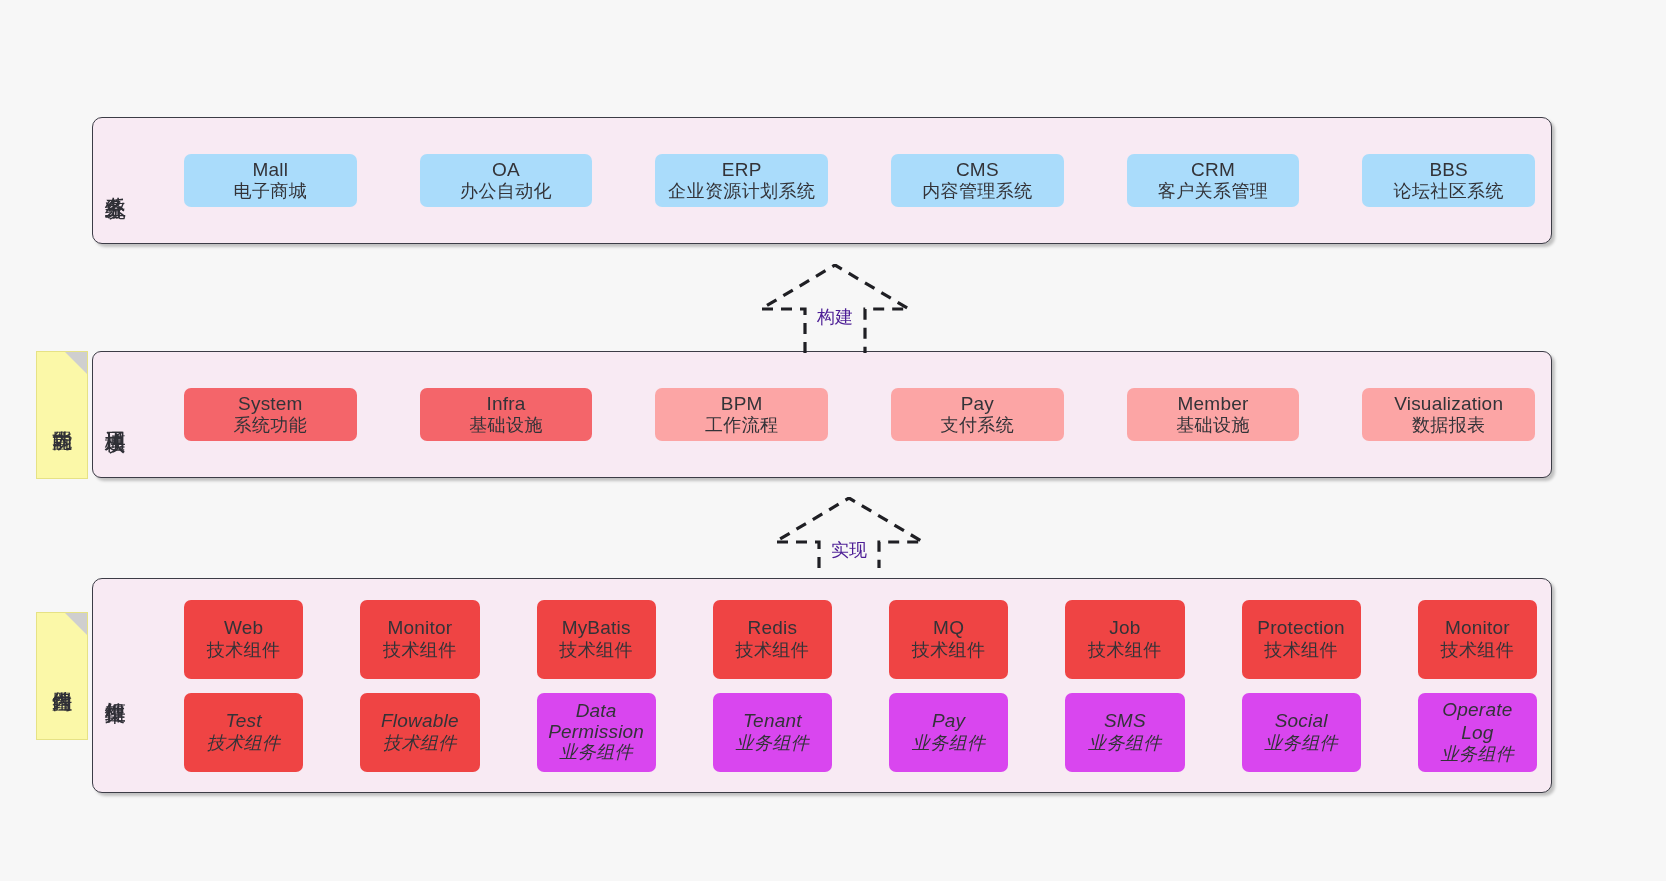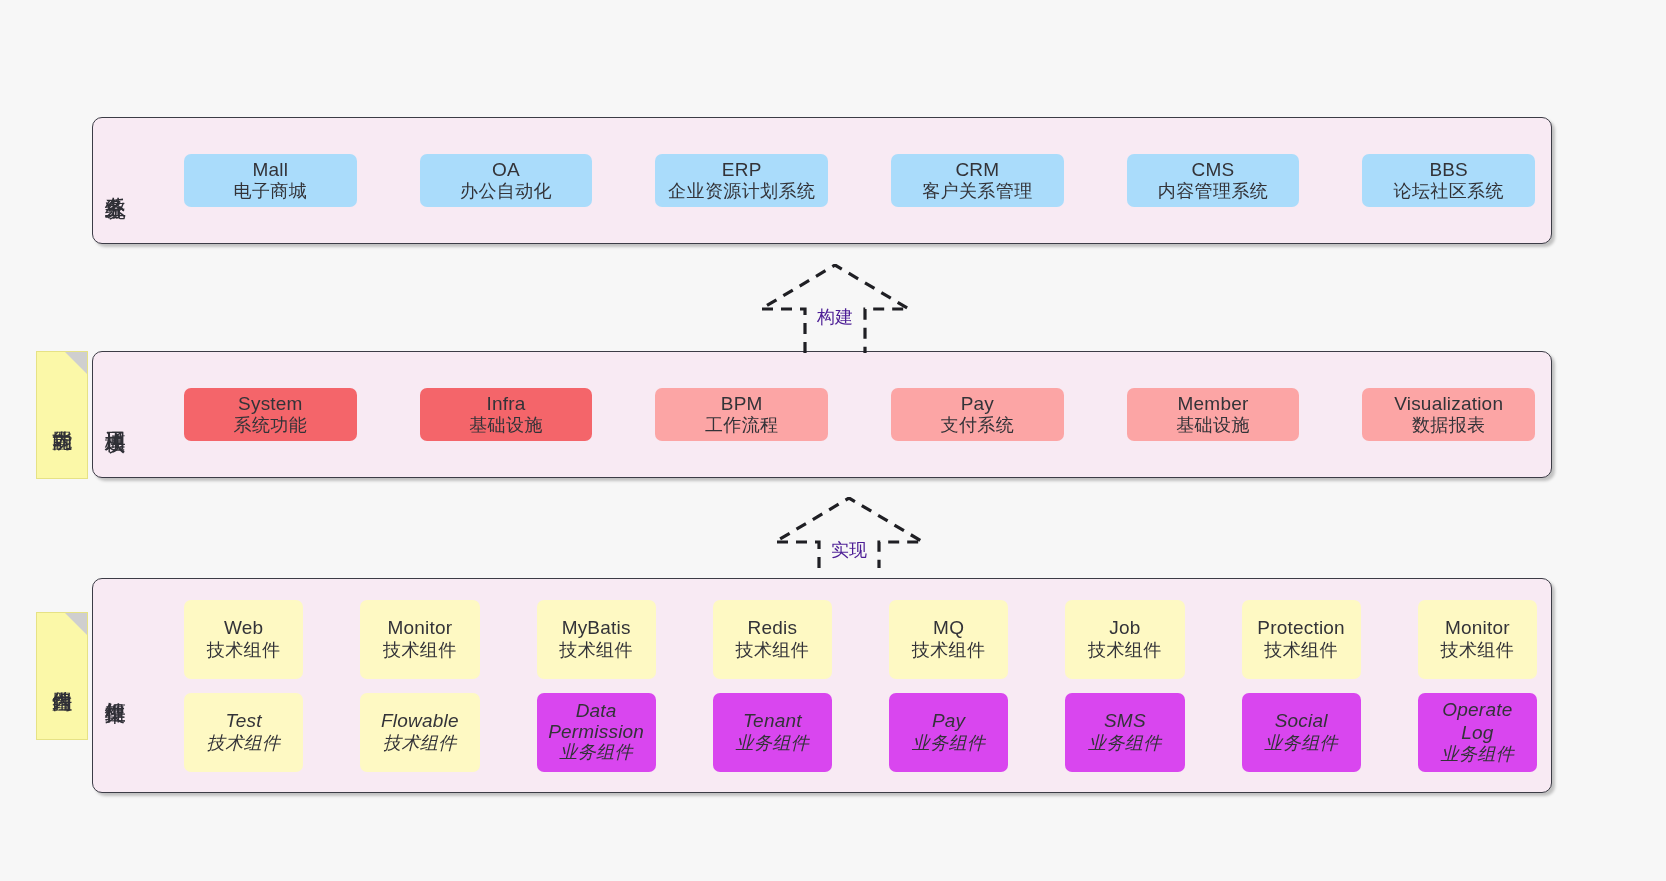--- a/index.html
+++ b/index.html
@@ -86,21 +86,21 @@
     letter-spacing: 0.2px;
   }
   .node .t-cn {
     font-size: 18px;
     letter-spacing: 0.4px;
   }
 
   .n-blue       { background: #aadcfb; }
   .n-red        { background: #f4656a; }
   .n-pink       { background: #fca5a5; }
-  .n-green      { background: #fef9c3; }
+  .n-green      { background: #ef4444; }
   .n-lightgreen { background: #d946ef; }
 
   
   .note {
     position: absolute;
     background: #fbf8a8;
     border: 1px solid #e6e285;
     box-sizing: border-box;
     display: flex;
     align-items: center;
@@ -160,27 +160,27 @@
           <span class="t-en">OA</span>
           <span class="t-cn">办公自动化</span>
         </div>
 
         <div class="node n-blue">
           <span class="t-en">ERP</span>
           <span class="t-cn">企业资源计划系统</span>
         </div>
 
         <div class="node n-blue">
+          <span class="t-en">CMS</span>
+          <span class="t-cn">内容管理系统</span>
+        </div>
+
+        <div class="node n-blue">
           <span class="t-en">CRM</span>
           <span class="t-cn">客户关系管理</span>
-        </div>
-
-        <div class="node n-blue">
-          <span class="t-en">CMS</span>
-          <span class="t-cn">内容管理系统</span>
         </div>
 
         <div class="node n-blue">
           <span class="t-en">BBS</span>
           <span class="t-cn">论坛社区系统</span>
         </div>
 
       </div>
     </div>
   </div>
@@ -190,21 +190,21 @@
       <path d="M45 89 L45 45 L1 45 L75 1 L149 45 L105 45 L105 89" fill="none" stroke="#1f1f24" stroke-width="3.2" stroke-dasharray="11,8" stroke-linecap="butt" stroke-linejoin="miter"></path>
     </svg>
     <span class="conn-label" style="top:41px;">构建</span>
   </div>
 
   <div class="note" style="left:36px; top:351px; width:52px; height:128px;">
     <span class="fold"></span>
     <span>内置功能</span>
   </div>
 
-  <div class="layer" style="left:92px; top:351px; width:1460px; height:127px;">
+  <div class="layer" style="left:92px; top:351px; width:1460px; height:127px;border-radius:9px;">
     <div class="layer-label">通用模块</div>
     <div class="layer-body">
       <div class="row">
 
         <div class="node n-red">
           <span class="t-en">System</span>
           <span class="t-cn">系统功能</span>
         </div>
 
         <div class="node n-red">

